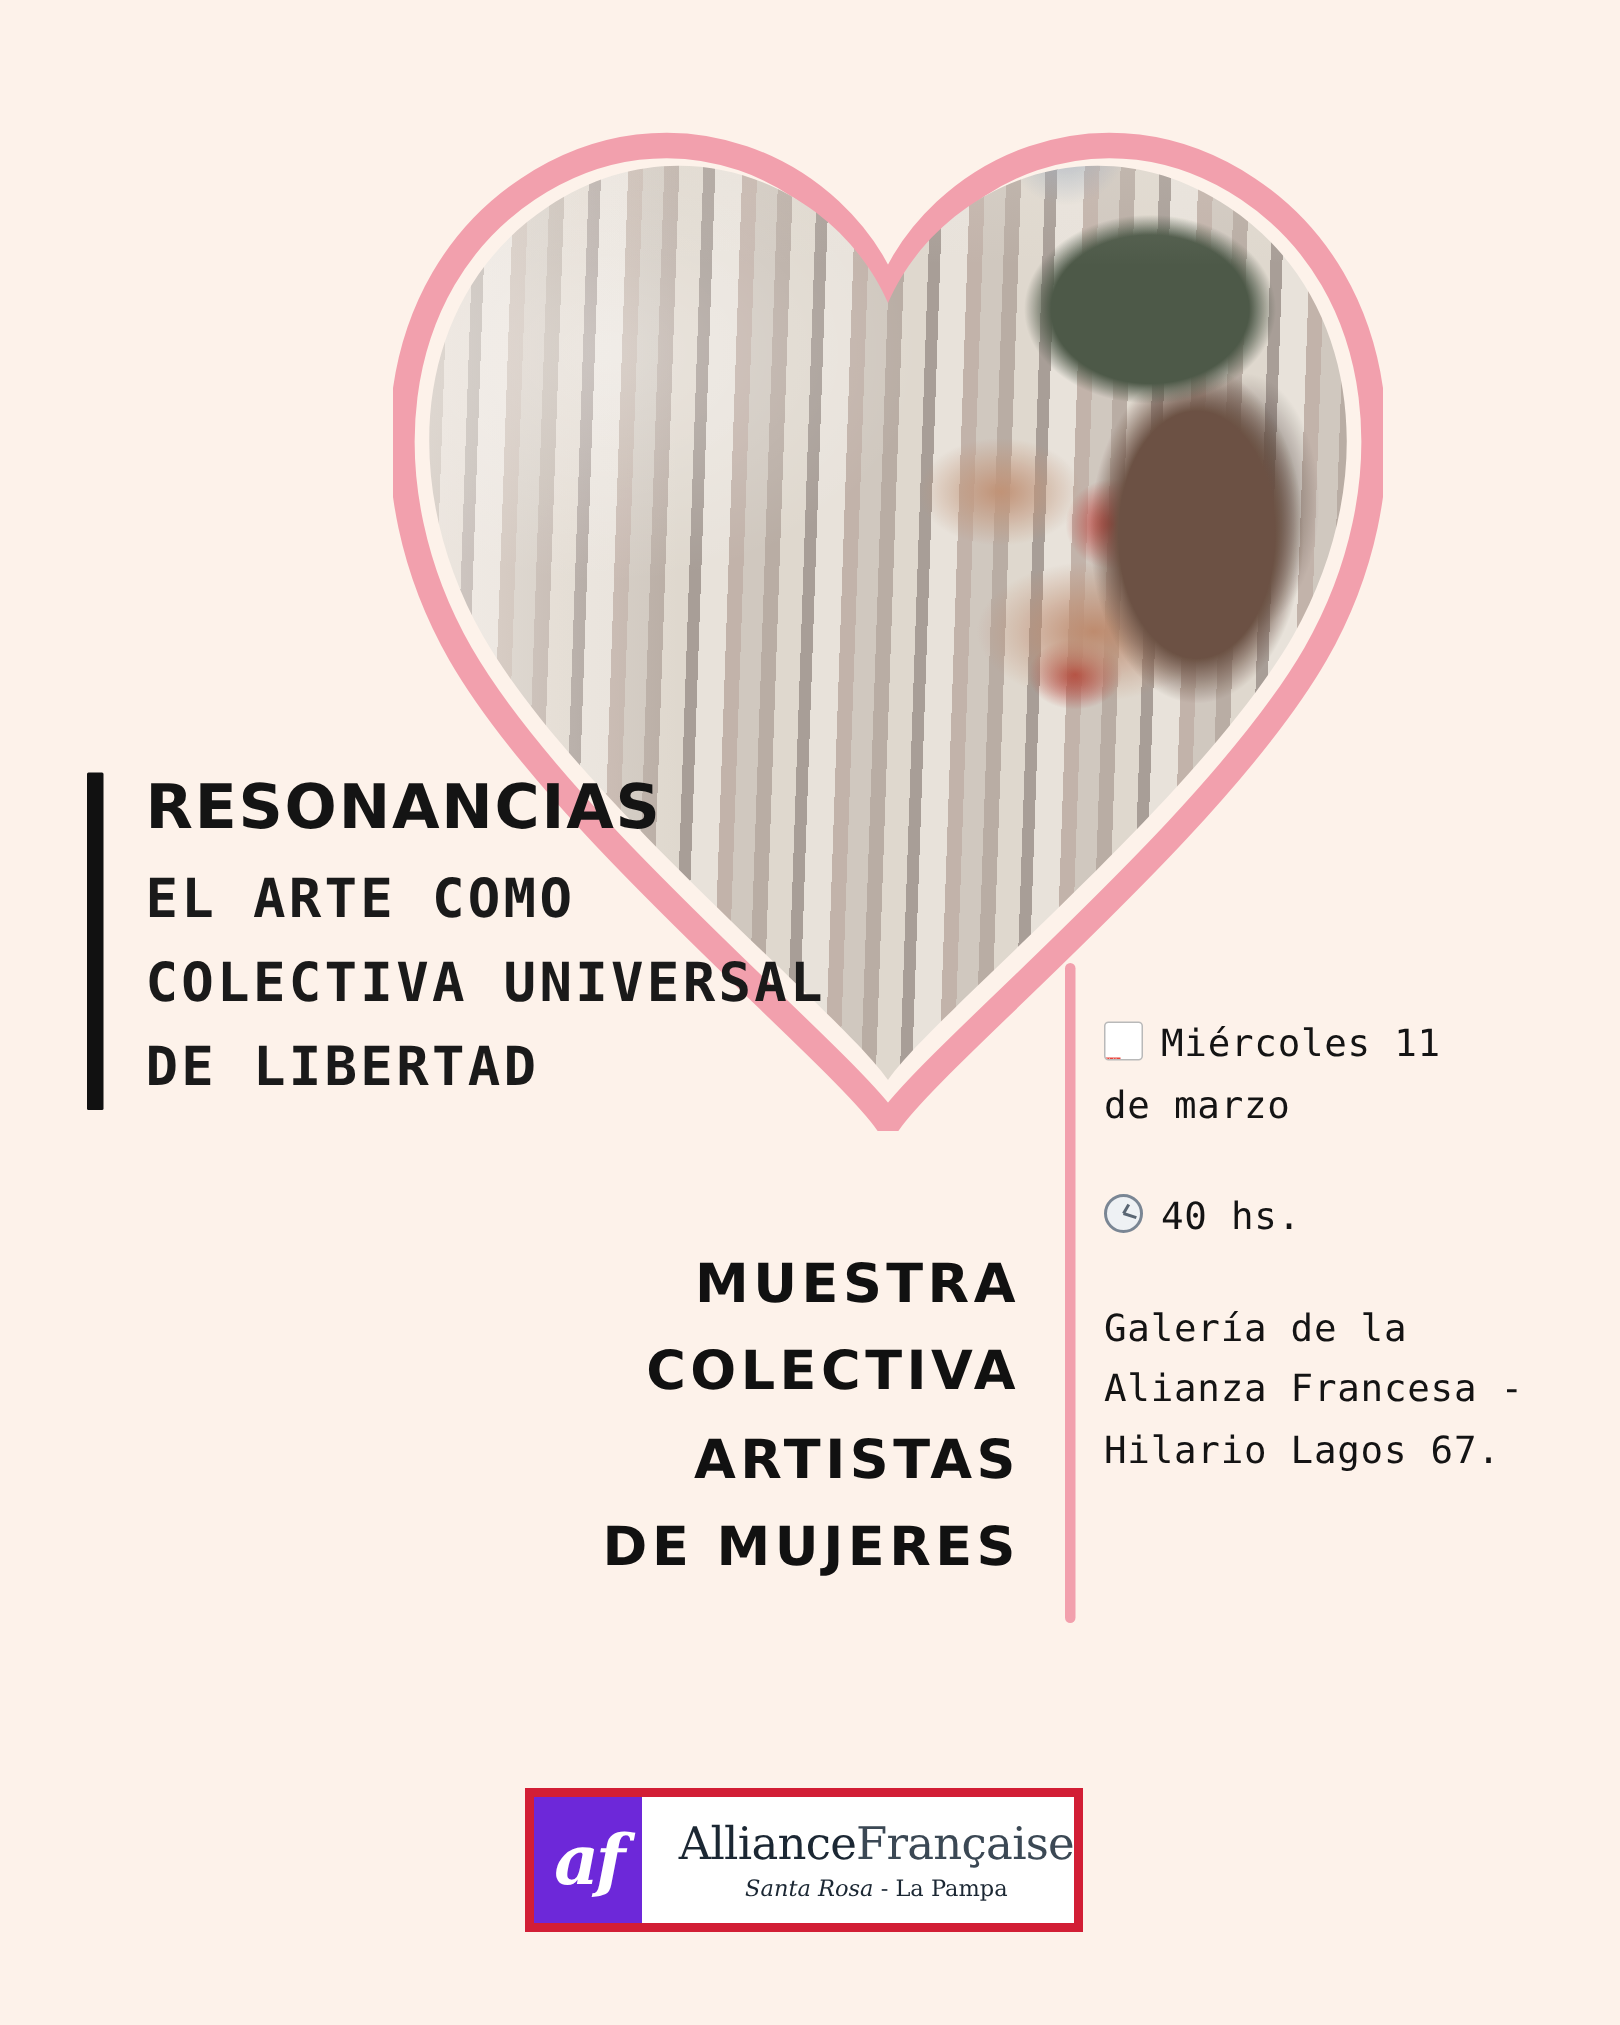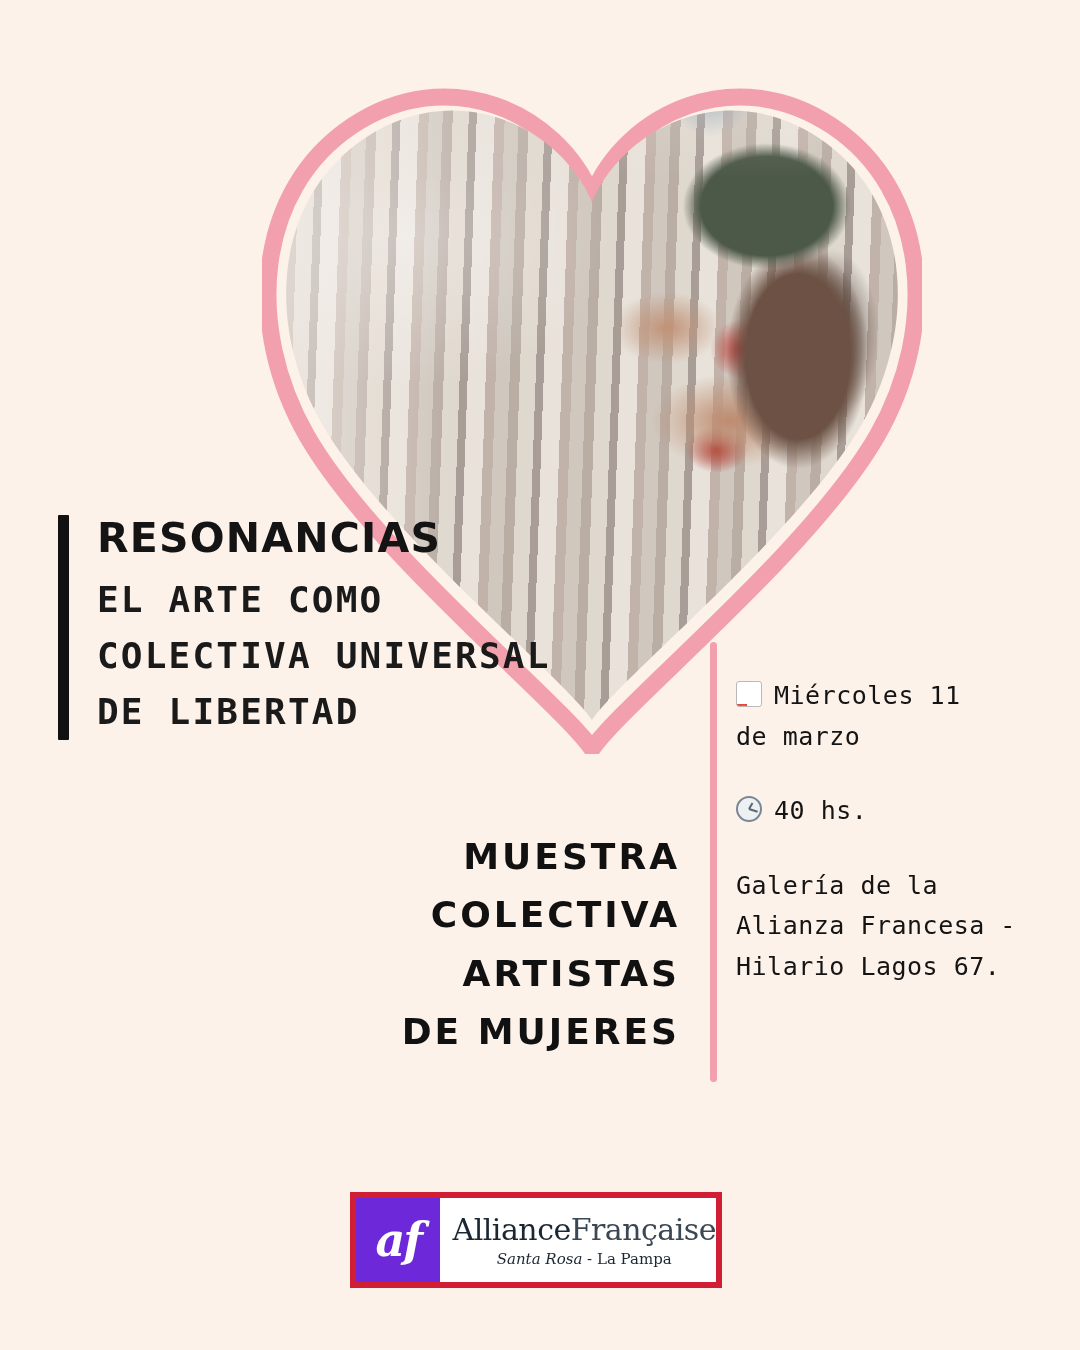--- a/index.html
+++ b/index.html
@@ -214,21 +214,21 @@
     font-weight: bold;
     font-size: 46px;
     letter-spacing: -2px;
   }
   .logo-text {
     flex: 1;
     display: flex;
     flex-direction: column;
     align-items: center;
     justify-content: center;
-    padding-left: 12px;
+    padding-left: 24px;
   }
   .logo-line1 {
     font-family: "DejaVu Serif", serif;
     font-size: 30px;
     color: #1b2733;
     letter-spacing: -0.5px;
     white-space: nowrap;
   }
   .logo-line1 .thin { font-weight: 300; color: #3b4854; }
   .logo-line2 {

